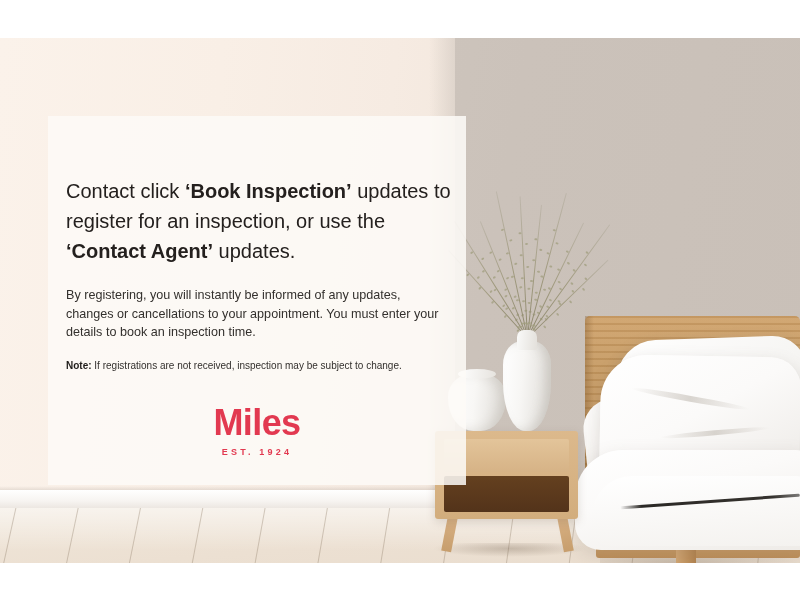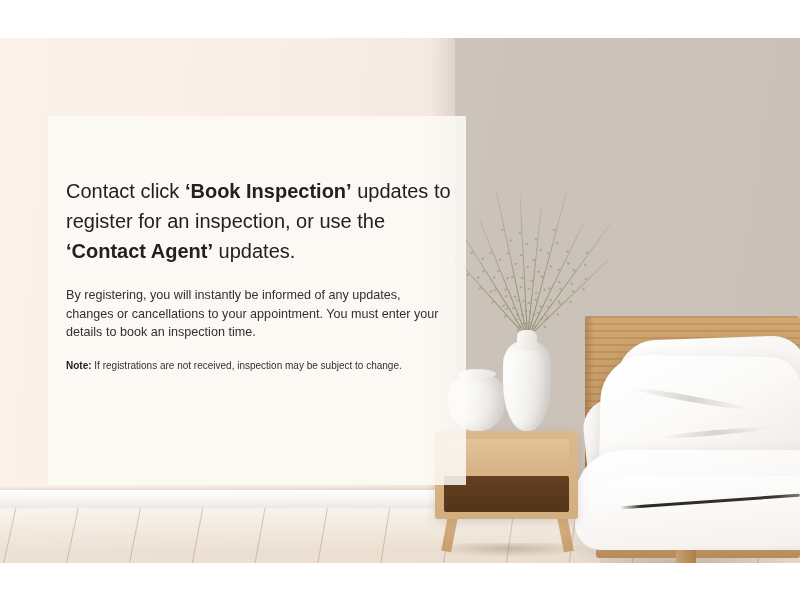--- a/index.html
+++ b/index.html
@@ -414,19 +414,23 @@
       <div class="lead">
         <span>Contact click </span><b>‘Book Inspection’</b><span> updates to register for an inspection, or use the </span><b>‘Contact Agent’</b><span> updates.</span>
       </div>
 
       <div class="para">By registering, you will instantly be informed of any updates, changes or cancellations to your appointment. You must enter your details to book an inspection time.</div>
 
       <div class="note">
         <b>Note:</b><span> If registrations are not received, inspection may be subject to change.</span>
       </div>
 
+      <div class="logo">
+        <div class="logo-word">Miles</div>
+        <div class="logo-est">EST. 1924</div>
+      </div>
 
     </div>
   </div>
 
   <div class="lb-top"></div>
   <div class="lb-bottom"></div>
 </div>
 
 </body></html>

